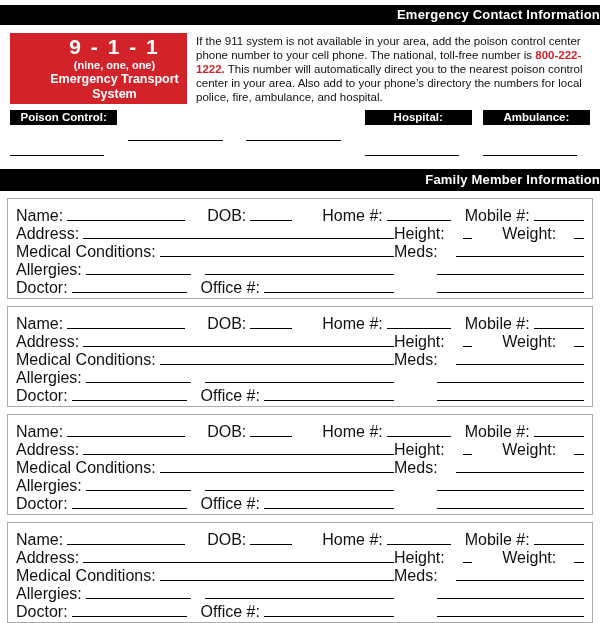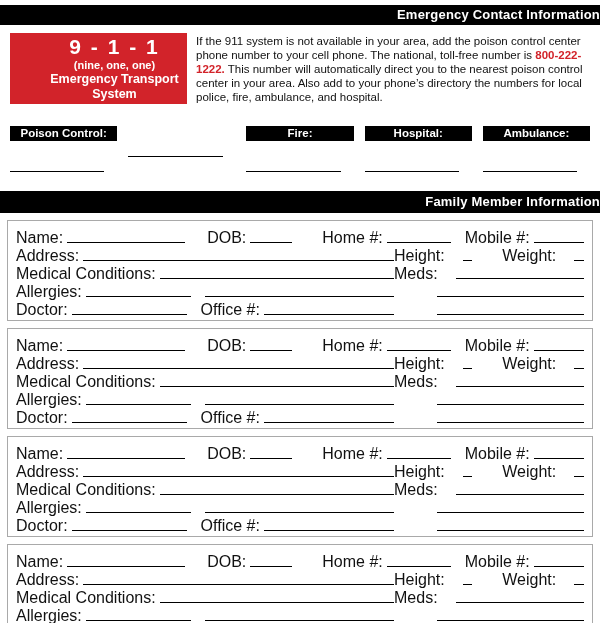--- a/index.html
+++ b/index.html
@@ -2,34 +2,34 @@
 <html><head>
 <meta charset="utf-8">
 <style>
   * { margin:0; padding:0; box-sizing:border-box; }
   html,body { width:600px; height:623px; background:#ffffff; overflow:hidden;
               font-family:"Liberation Sans", sans-serif; color:#111; }
 
   .bar { background:#000; color:#fff; font-weight:bold; text-align:right;
          font-size:13px; line-height:20px; height:20px; letter-spacing:0.2px; }
   .bar.title { margin-top:5px; }
-  .bar.family { margin-top:19px; height:22px; line-height:22px; }
+  .bar.family { margin-top:13px; height:22px; line-height:22px; }
 
   
   .top-section { display:flex; margin:8px 10px 0 10px; gap:9px; }
   .badge-911 { width:177px; min-height:67px; color:#fff; text-align:center;
                display:flex; flex-direction:column; justify-content:center; flex-shrink:0;padding-left:32px; }
   .badge-number { font-size:21px; font-weight:bold; letter-spacing:2px; line-height:24px; }
   .badge-pron   { font-size:11px; font-weight:bold; line-height:13px; }
   .badge-label  { font-size:12.5px; font-weight:bold; line-height:15px; }
   .intro { flex:1; font-size:11.5px; line-height:14px; padding-top:1px; }
   .intro .phone { font-weight:bold; }
 
   
-  .contacts-row { display:flex; gap:11px; margin:22px 10px 0 10px; }
+  .contacts-row { display:flex; gap:11px; margin:6px 10px 0 10px; }
   .contact-col { flex:1; display:flex; flex-direction:column; }
   .contact-chip { background:#000; color:#fff; font-weight:bold; font-size:11.5px;
                   text-align:center; line-height:15px; height:15px; }
   .contact-line { width:88%; border-bottom:1.5px solid #000; height:0; margin-top:30px; }
 
   
   .member-block { margin:7px 7px 0 7px; border:1.5px solid #a9a9a9; background:#fff;
                   padding:5px 8px 4px 8px; }
   .frow { display:flex; align-items:flex-end; height:18px; font-size:16px; }
   .lbl { white-space:nowrap; line-height:13px; }
@@ -61,21 +61,20 @@
 
 <div class="contacts-row">
     <div class="contact-col">
       <div class="contact-chip">Poison Control:</div>
       <div class="contact-line"></div>
     </div>
     <div class="contact-col">
       <div class="contact-line"></div>
     </div>
     <div class="contact-col">
-      <div class="contact-chip">Fire:</div>
       <div class="contact-line"></div>
     </div>
     <div class="contact-col">
       <div class="contact-chip">Hospital:</div>
       <div class="contact-line"></div>
     </div>
     <div class="contact-col">
       <div class="contact-chip">Ambulance:</div>
       <div class="contact-line"></div>
     </div>

